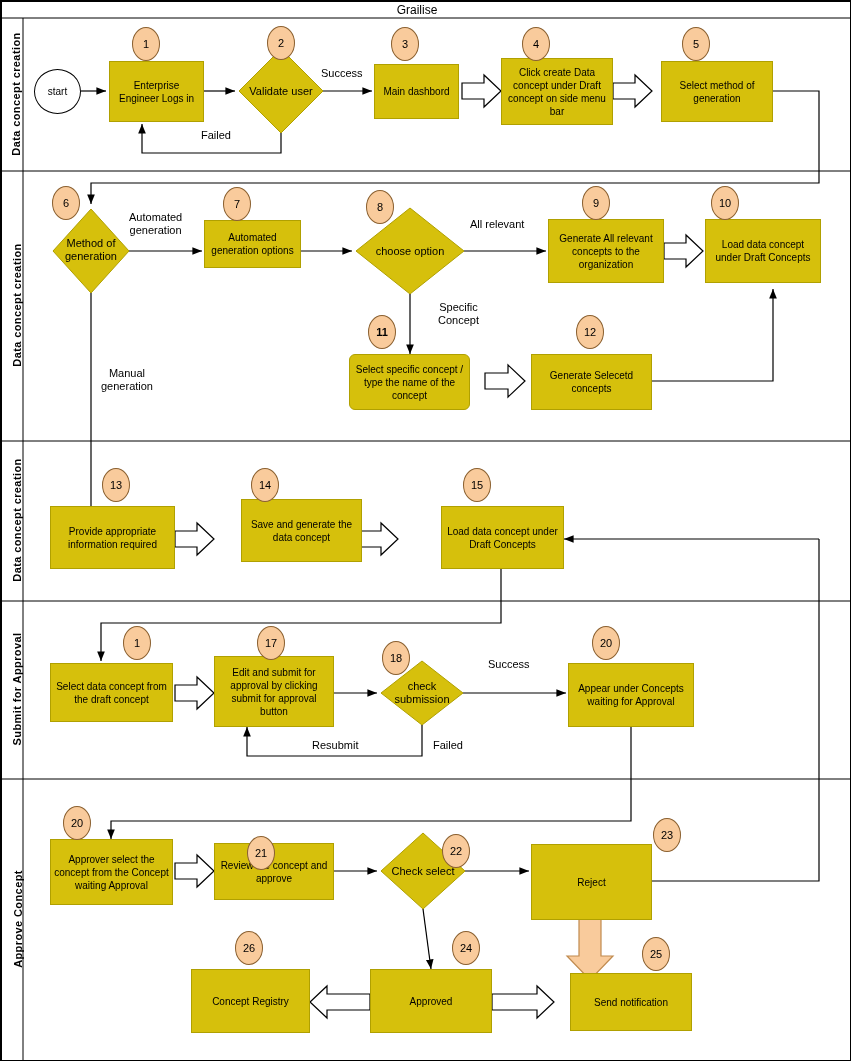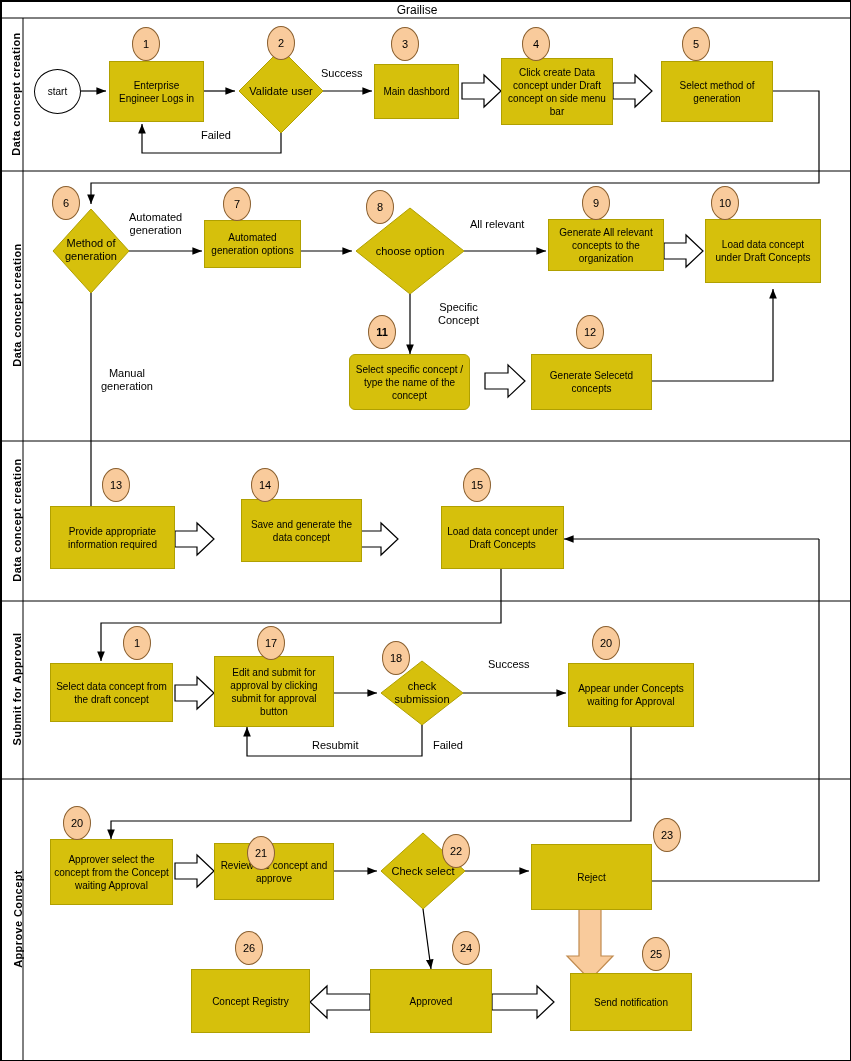--- a/index.html
+++ b/index.html
@@ -154,21 +154,21 @@
 
   <div class="diam-label" style="left:54px;top:232px;width:72px;height:34px;">Method of generation</div>
   <div class="badge" style="left:51px;top:185px;">6</div>
 
   <div class="node proc" style="left:203px;top:219px;width:97px;height:48px;">Automated generation options</div>
   <div class="badge" style="left:222px;top:186px;">7</div>
 
   <div class="diam-label" style="left:365px;top:240px;width:88px;height:20px;">choose option</div>
   <div class="badge" style="left:365px;top:189px;">8</div>
 
-  <div class="node proc" style="left:547px;top:218px;width:116px;height:52px;">Generate All relevant concepts to the organization</div>
+  <div class="node proc" style="left:547px;top:218px;width:116px;height:64px;">Generate All relevant concepts to the organization</div>
   <div class="badge" style="left:581px;top:185px;">9</div>
 
   <div class="node proc" style="left:704px;top:218px;width:116px;height:64px;">Load data concept under Draft Concepts</div>
   <div class="badge" style="left:710px;top:185px;">10</div>
 
   <div class="node proc" style="left:348px;top:353px;width:121px;height:56px;border-radius:6px;">Select specific concept / type the name of the concept</div>
   <div class="badge" style="left:367px;top:314px;font-weight:bold;">11</div>
 
   <div class="node proc" style="left:530px;top:353px;width:121px;height:56px;">Generate Selecetd concepts</div>
   <div class="badge" style="left:575px;top:314px;">12</div>
@@ -208,21 +208,21 @@
 
   <div class="node proc" style="left:49px;top:838px;width:123px;height:66px;">Approver select the concept from the Concept waiting Approval</div>
   <div class="badge" style="left:62px;top:805px;">20</div>
 
   <div class="node proc" style="left:213px;top:842px;width:120px;height:57px;">Review the concept and approve</div>
   <div class="badge" style="left:246px;top:835px;">21</div>
 
   <div class="diam-label" style="left:384px;top:860px;width:76px;height:20px;">Check select</div>
   <div class="badge" style="left:441px;top:833px;">22</div>
 
-  <div class="node proc" style="left:530px;top:843px;width:121px;height:66px;">Reject</div>
+  <div class="node proc" style="left:530px;top:843px;width:121px;height:76px;">Reject</div>
   <div class="badge" style="left:652px;top:817px;">23</div>
 
   <div class="node proc" style="left:369px;top:968px;width:122px;height:64px;">Approved</div>
   <div class="badge" style="left:451px;top:930px;">24</div>
 
   <div class="node proc" style="left:569px;top:972px;width:122px;height:58px;">Send notification</div>
   <div class="badge" style="left:641px;top:936px;">25</div>
 
   <div class="node proc" style="left:190px;top:968px;width:119px;height:64px;">Concept Registry</div>
   <div class="badge" style="left:234px;top:930px;">26</div>

